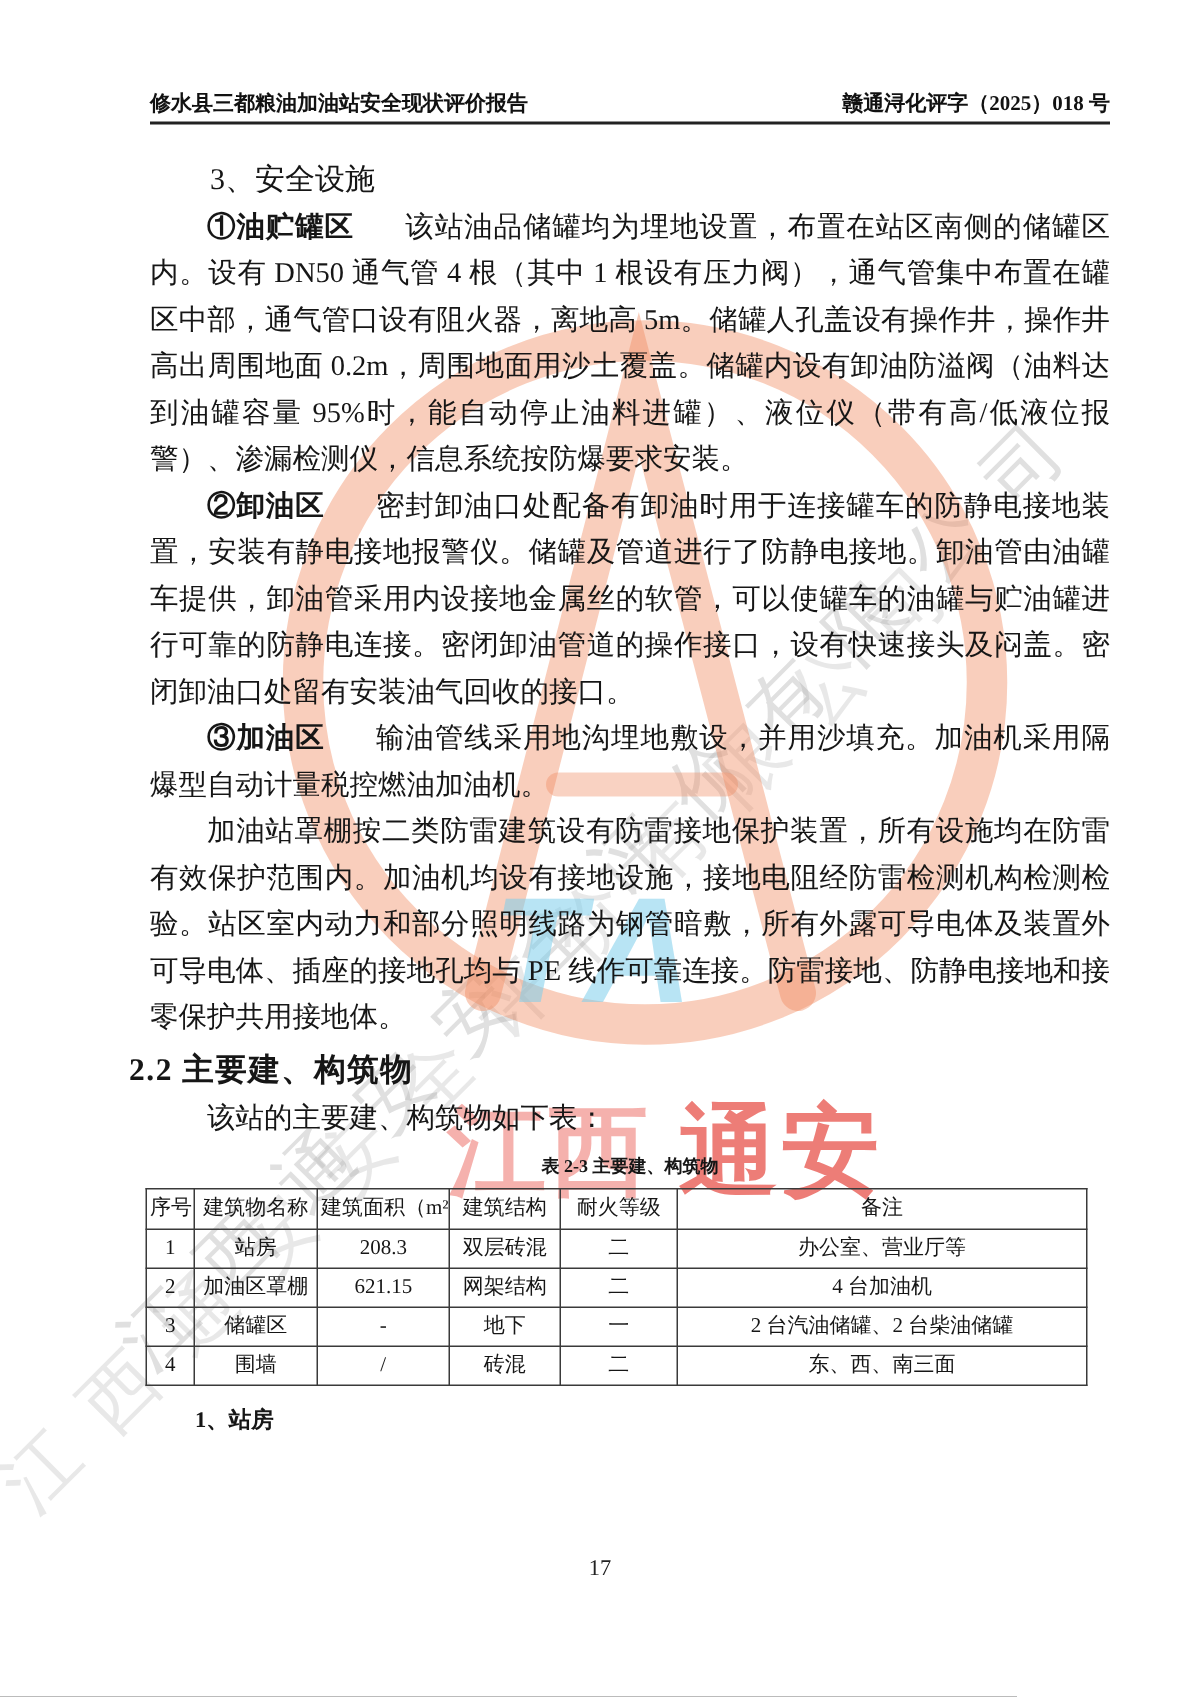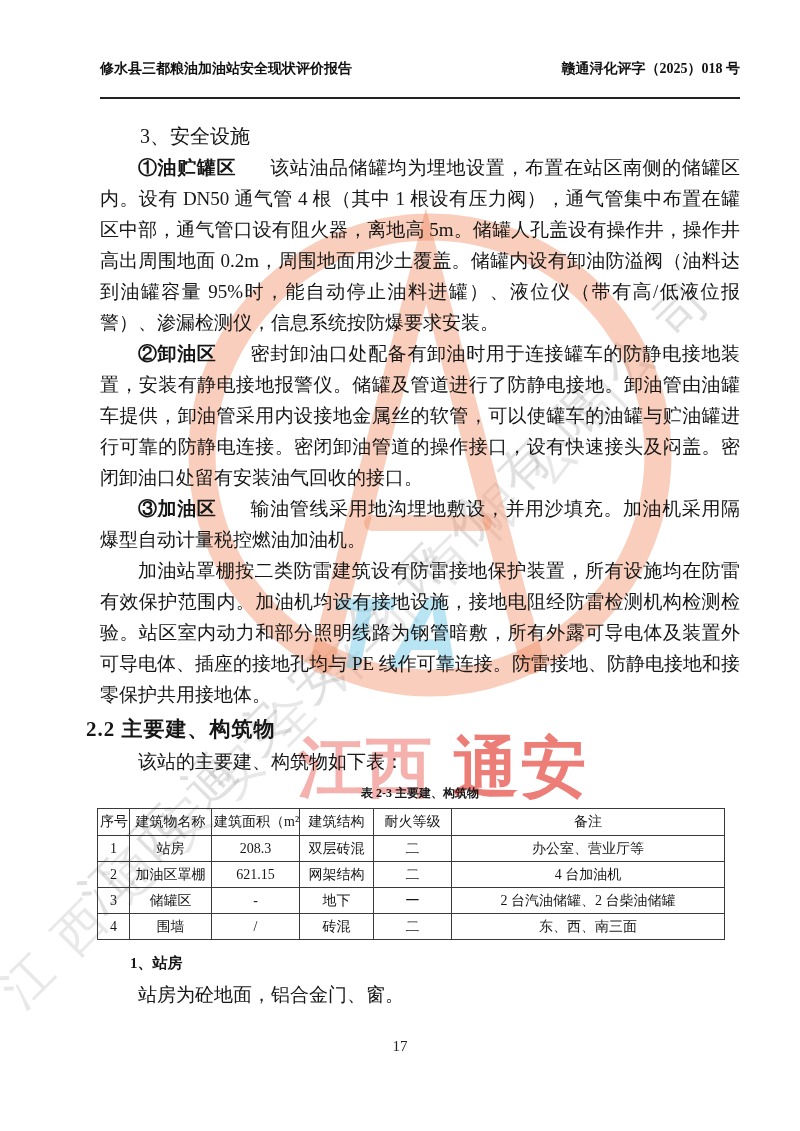--- a/index.html
+++ b/index.html
@@ -18,21 +18,21 @@
     z-index:0;pointer-events:none;
   }
   
   .doc{
     position:relative;z-index:1;
   }
   .header{
     margin:60px 60px 0 100px;
     display:flex;justify-content:space-between;align-items:flex-end;
     border-bottom:2px solid #222;
-    padding-bottom:19px;
+    padding-bottom:3px;
     font-size:14px;font-weight:bold;color:#111;
   }
   .content{
     margin:0 60px 0 100px;
     font-size:19px;line-height:31px;
   }
   .content p{margin:0;text-indent:2em;text-align:justify;}
   .h3{
     font-size:20px;font-weight:normal;line-height:31px;
     margin:22px 0 0 0;text-indent:2em;
@@ -166,21 +166,20 @@
             <td>/</td>
             <td>砖混</td>
             <td>二</td>
             <td>东、西、南三面</td>
           </tr>
         </tbody>
       </table>
 
       <div class="sub-h">1、站房</div>
 
-      <p>站房为砼地面，铝合金门、窗。</p>
 
     </div>
 
   </div>
 
   <div class="footer">17</div>
 
 </div>
 
 </body></html>

